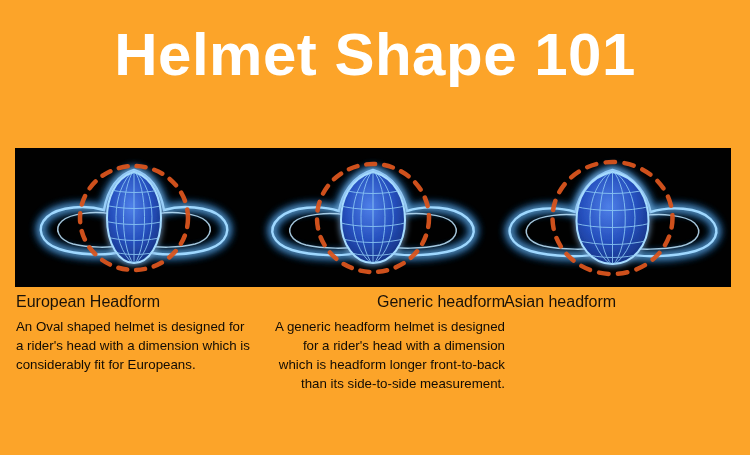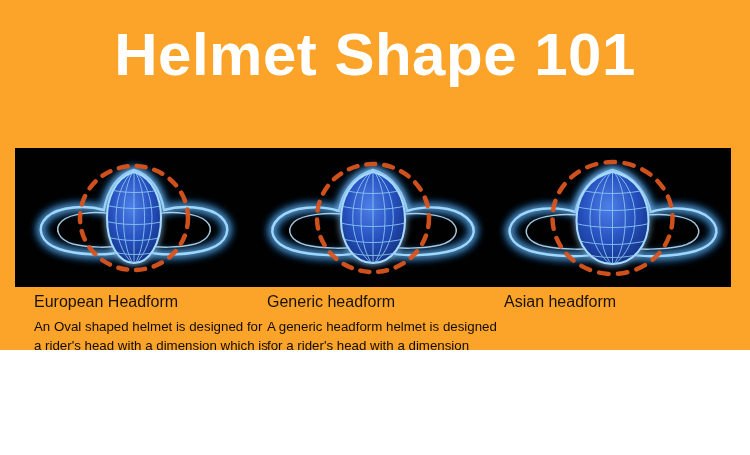--- a/index.html
+++ b/index.html
@@ -8,21 +8,21 @@
   }
   body {
     width: 750px;
     height: 455px;
     overflow: hidden;
     font-family: "Liberation Sans", sans-serif;
   }
   #infographic {
     position: relative;
     width: 750px;
-    height: 350px;
+    height: 455px;
     background: #FCA429;
     overflow: hidden;
   }
   #title {
     position: absolute;
     left: 0;
     top: 22px;
     width: 750px;
     text-align: center;
     font-family: "Liberation Sans", sans-serif;
@@ -61,22 +61,22 @@
     position: absolute;
     left: 0;
     top: 292px;
     width: 750px;
     height: 150px;
   }
   .caption-col {
     position: absolute;
     top: 0;
   }
-  #caption-european { left: 34px;  width: 235px; }
-  #caption-generic  { left: 267px; width: 238px; }
+  #caption-european { left: 16px;  width: 235px; }
+  #caption-generic  { left: 267px; width: 238px; text-align: right; }
   #caption-asian    { left: 504px; width: 225px; }
 
   .caption-heading {
     font-family: "Liberation Sans", sans-serif;
     font-size: 16px;
     font-weight: normal;
     color: #1a1208;
     line-height: 20px;
     margin: 0 0 5px 0;
     white-space: nowrap;
@@ -264,20 +264,20 @@
 
   </div>
 
   <div class="captions">
     <div class="caption-col" id="caption-european">
       <div class="caption-heading">European Headform</div>
       <div class="caption-body">An Oval shaped helmet is designed for a rider's head with a dimension which is considerably fit for Europeans.</div>
     </div>
     <div class="caption-col" id="caption-generic">
       <div class="caption-heading">Generic headform</div>
-      <div class="caption-body">A generic headform helmet is designed for a rider's head with a dimension which is slightly longer front-to-back head its side-to-side measurement.</div>
+      <div class="caption-body">A generic headform helmet is designed for a rider's head with a dimension which is headform longer front-to-back than its side-to-side measurement.</div>
     </div>
     <div class="caption-col" id="caption-asian">
       <div class="caption-heading">Asian headform</div>
     </div>
   </div>
 
 </div>
 
 </body></html>

